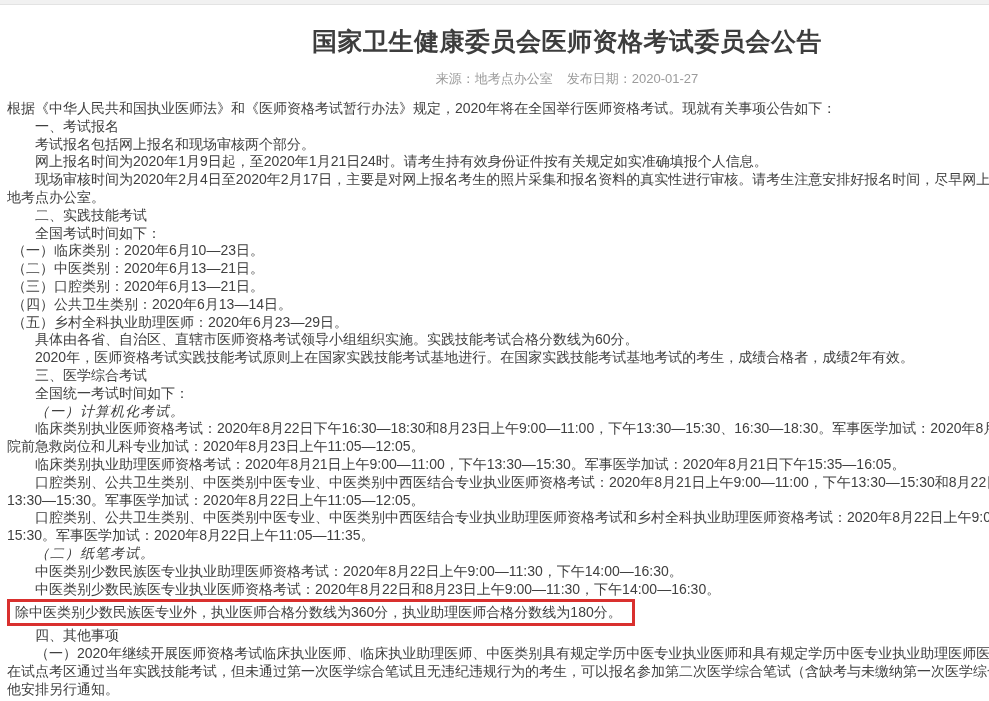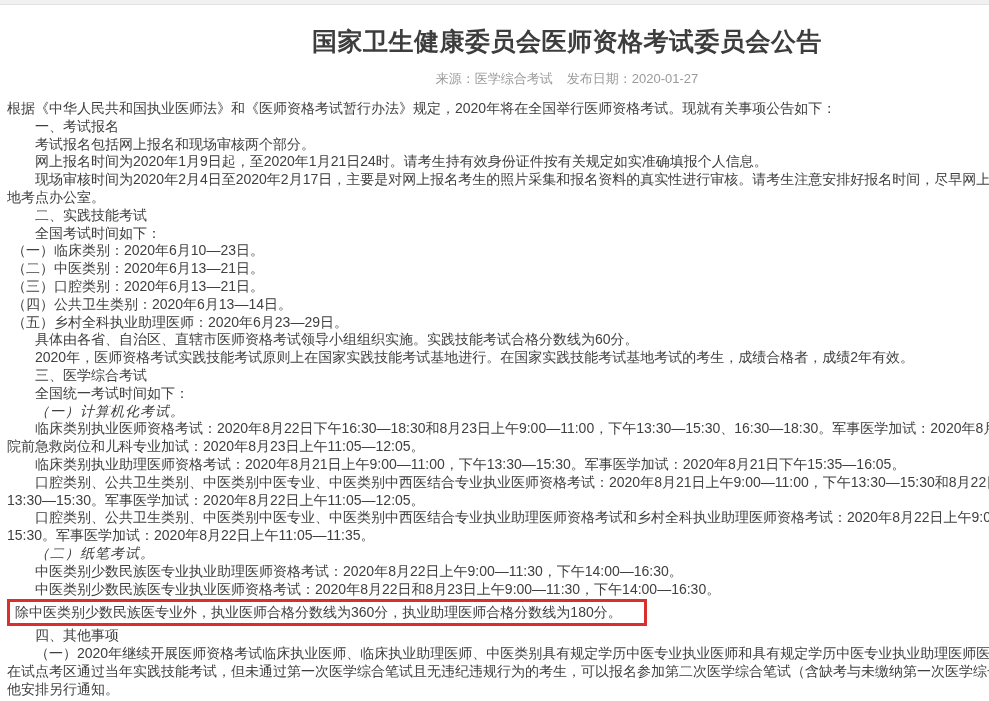--- a/index.html
+++ b/index.html
@@ -46,34 +46,34 @@
   .line.indp { text-indent: 0.35em; }
   .line.kaiti {
     font-family: "Liberation Serif", "DejaVu Serif", serif;
     font-style: italic;
     letter-spacing: 1px;
   }
   .line.hl { margin: 1px 0; }
   .hl-box {
     display: inline-block;
     border: 3px solid #d9302e;
-    padding: 1px 22px 1px 5px;
+    padding: 1px 10px 1px 5px;
     line-height: 19px;
   }
 </style>
 </head>
 <body>
 
 <div class="top-bar"></div>
 
 <div class="page">
   <div class="title">国家卫生健康委员会医师资格考试委员会公告</div>
 
   <div class="meta">
-    <span>来源：医学综合考试</span><span class="sep"></span><span>发布日期：2020-01-27</span>
+    <span>来源：地考点办公室</span><span class="sep"></span><span>发布日期：2020-01-27</span>
   </div>
 
   <div class="content">
       <div class="line">根据《中华人民共和国执业医师法》和《医师资格考试暂行办法》规定，2020年将在全国举行医师资格考试。现就有关事项公告如下：</div>
       <div class="line ind2">一、考试报名</div>
       <div class="line ind2">考试报名包括网上报名和现场审核两个部分。</div>
       <div class="line ind2">网上报名时间为2020年1月9日起，至2020年1月21日24时。请考生持有效身份证件按有关规定如实准确填报个人信息。</div>
       <div class="line ind2">现场审核时间为2020年2月4日至2020年2月17日，主要是对网上报名考生的照片采集和报名资料的真实性进行审核。请考生注意安排好报名时间，尽早网上报名。具体</div>
       <div class="line">地考点办公室。</div>
       <div class="line ind2">二、实践技能考试</div>

